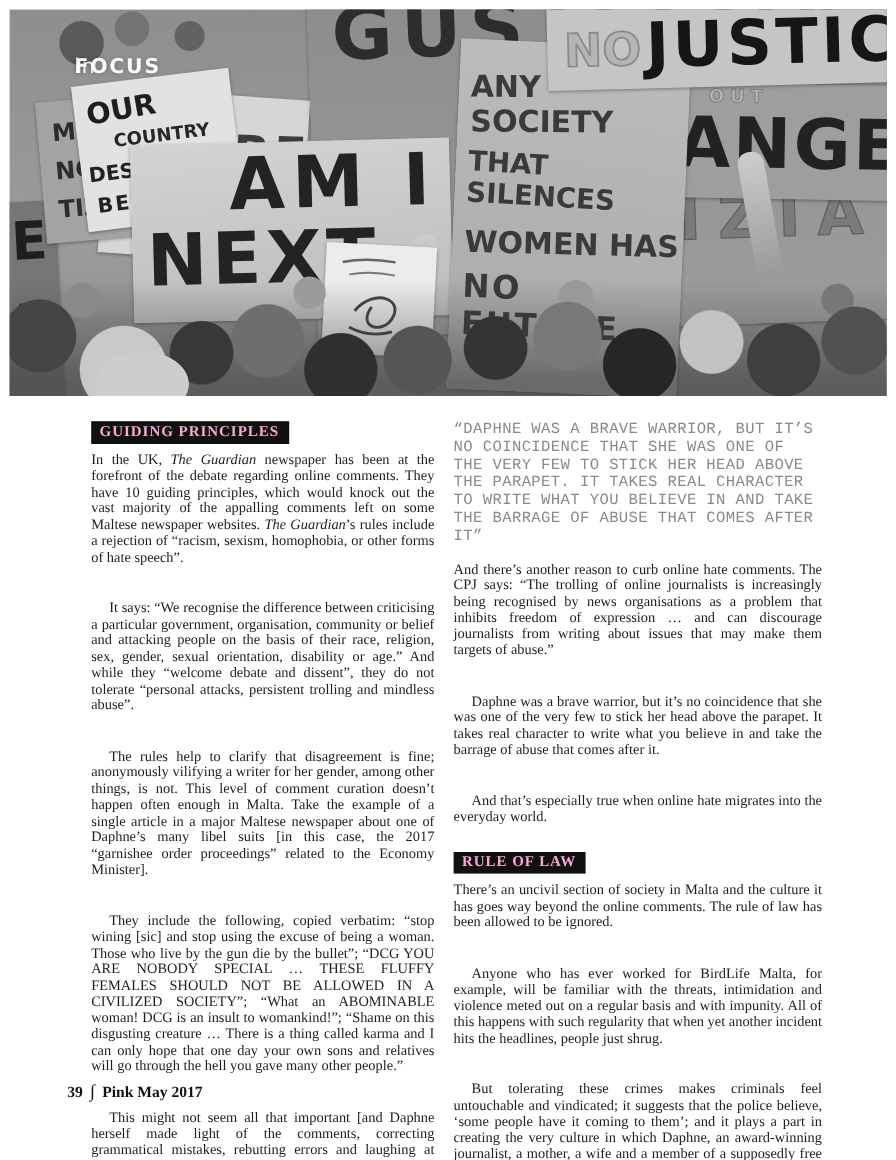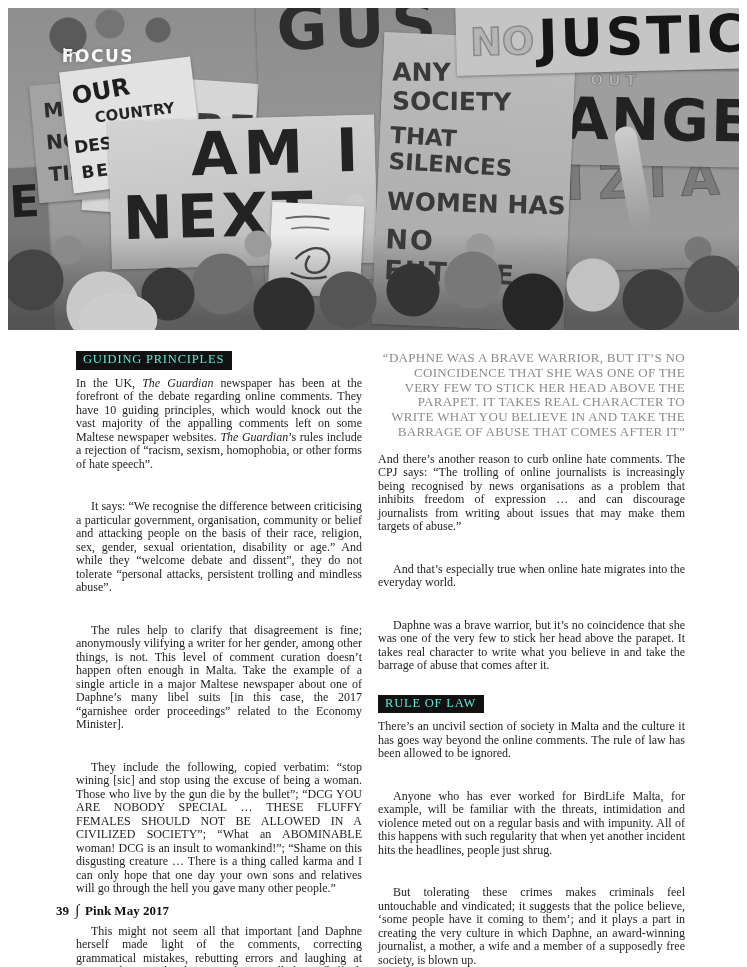--- a/index.html
+++ b/index.html
@@ -93,30 +93,30 @@
       radial-gradient(circle at 472px 240px,#999 0 14px,transparent 15px),
       radial-gradient(circle at 690px 242px,#777 0 13px,transparent 14px),
       linear-gradient(180deg,rgba(60,60,60,0) 70%,rgba(55,55,55,.55) 96%);}
 
   .logo{left:54px;top:38px;color:#fff;font-family:"DejaVu Sans",sans-serif;font-size:17px;
         letter-spacing:1.5px;text-shadow:0 0 4px rgba(0,0,0,.25);}
   .logo b{font-weight:normal;}
   .logo span.lt{font-weight:bold;opacity:.95;}
 
   
-  .kicker{display:inline-block;background:#111111;color:#5eead4;font-weight:normal;font-size:12.5px;
+  .kicker{display:inline-block;background:#111111;color:#f9a8d4;font-weight:bold;font-size:12.5px;
           letter-spacing:.8px;padding:2px 8px 3px 7px;}
   .col{position:absolute;font-size:12px;line-height:13.5px;color:#1d1d1d;text-align:justify;}
   .col-left{left:76px;top:351px;width:286px;}
   .col-right{left:378px;top:351px;width:307px;}
   .col p{margin:0;}
   .col p+p{text-indent:15px;margin-top:29px;}
   .col-left .kicker{margin-bottom:7px;}
-  .pull-quote{font-family:Liberation Serif, serif;font-size:13px;line-height:14.8px;color:#8a8a8a;
-              letter-spacing:.3px;text-align:right;margin-bottom:13px;}
+  .pull-quote{font-family:Liberation Mono, monospace;font-size:13px;line-height:14.8px;color:#8a8a8a;
+              letter-spacing:.3px;text-align:left;margin-bottom:13px;}
   .rc-kicker{margin:22px 0 7px 0;}
 
   .footer{position:absolute;left:56px;top:902px;font-size:13px;color:#111;}
   .footer .pg{font-weight:bold;}
   .footer .sep{font-size:15px;margin:0 6px;}
   .footer .iss{font-weight:bold;}
 </style>
 </head>
 <body>
 
@@ -201,22 +201,22 @@
     <p>It says: “We recognise the difference between criticising a particular government, organisation, community or belief and attacking people on the basis of their race, religion, sex, gender, sexual orientation, disability or age.” And while they “welcome debate and dissent”, they do not tolerate “personal attacks, persistent trolling and mindless abuse”.</p>
     <p>The rules help to clarify that disagreement is fine; anonymously vilifying a writer for her gender, among other things, is not. This level of comment curation doesn’t happen often enough in Malta. Take the example of a single article in a major Maltese newspaper about one of Daphne’s many libel suits [in this case, the 2017 “garnishee order proceedings” related to the Economy Minister].</p>
     <p>They include the following, copied verbatim: “stop wining [sic] and stop using the excuse of being a woman. Those who live by the gun die by the bullet”; “DCG YOU ARE NOBODY SPECIAL … THESE FLUFFY FEMALES SHOULD NOT BE ALLOWED IN A CIVILIZED SOCIETY”; “What an ABOMINABLE woman! DCG is an insult to womankind!”; “Shame on this disgusting creature … There is a thing called karma and I can only hope that one day your own sons and relatives will go through the hell you gave many other people.”</p>
     <p>This might not seem all that important [and Daphne herself made light of the comments, correcting grammatical mistakes, rebutting errors and laughing at anyone having the brass neck to call her “fluffy”]. However, tolerating threats of violence and hate speech creates a less civil society. In a recent study of online comments, Leonie Rosner of the University of Duisburg-Essen notes that exposure to destructive, aggressive</p>
   </div>
 
   <div class="col col-right">
     <div class="pull-quote">“DAPHNE WAS A BRAVE WARRIOR, BUT IT’S NO COINCIDENCE THAT SHE WAS ONE OF THE VERY FEW TO STICK HER HEAD ABOVE THE PARAPET. IT TAKES REAL CHARACTER TO WRITE WHAT YOU BELIEVE IN AND TAKE THE BARRAGE OF ABUSE THAT COMES AFTER IT”</div>
     <div>
       <p>And there’s another reason to curb online hate comments. The CPJ says: “The trolling of online journalists is increasingly being recognised by news organisations as a problem that inhibits freedom of expression … and can discourage journalists from writing about issues that may make them targets of abuse.”</p>
+      <p>Daphne was a brave warrior, but it’s no coincidence that she was one of the very few to stick her head above the parapet. It takes real character to write what you believe in and take the barrage of abuse that comes after it.</p>
       <p>And that’s especially true when online hate migrates into the everyday world.</p>
-      <p>Daphne was a brave warrior, but it’s no coincidence that she was one of the very few to stick her head above the parapet. It takes real character to write what you believe in and take the barrage of abuse that comes after it.</p>
     </div>
     <span class="kicker rc-kicker">RULE OF LAW</span>
     <div>
       <p>There’s an uncivil section of society in Malta and the culture it has goes way beyond the online comments. The rule of law has been allowed to be ignored.</p>
       <p>Anyone who has ever worked for BirdLife Malta, for example, will be familiar with the threats, intimidation and violence meted out on a regular basis and with impunity. All of this happens with such regularity that when yet another incident hits the headlines, people just shrug.</p>
       <p>But tolerating these crimes makes criminals feel untouchable and vindicated; it suggests that the police believe, ‘some people have it coming to them’; and it plays a part in creating the very culture in which Daphne, an award-winning journalist, a mother, a wife and a member of a supposedly free society, is blown up.</p>
     </div>
   </div>
 
   <div class="footer">

